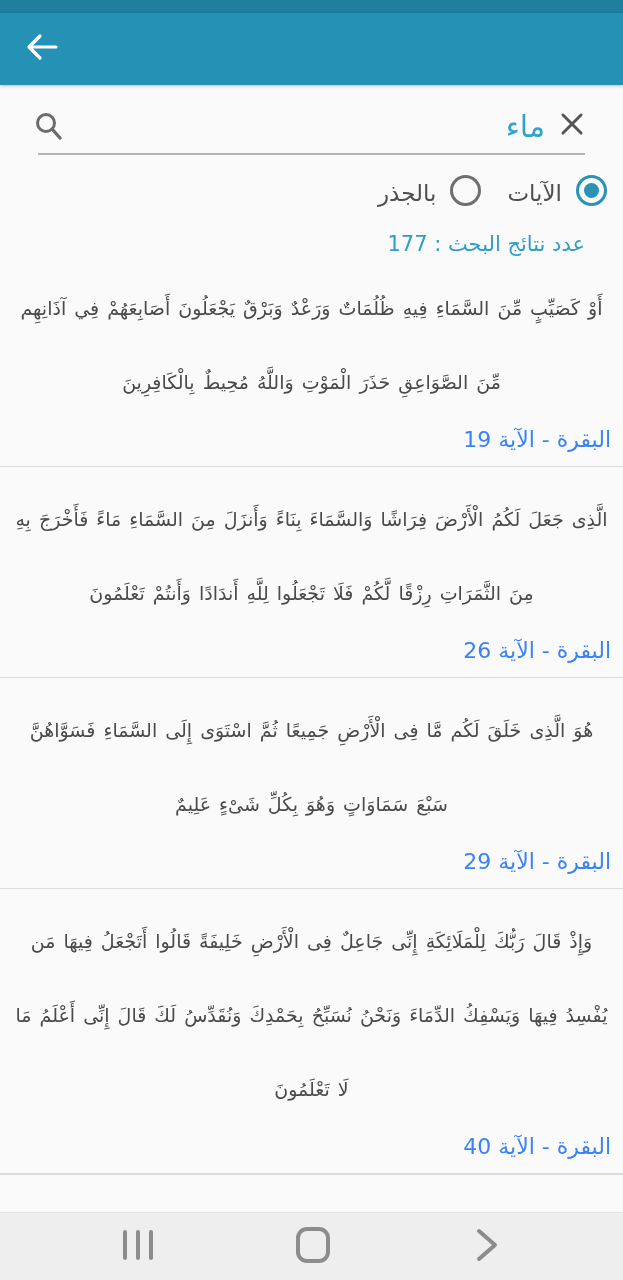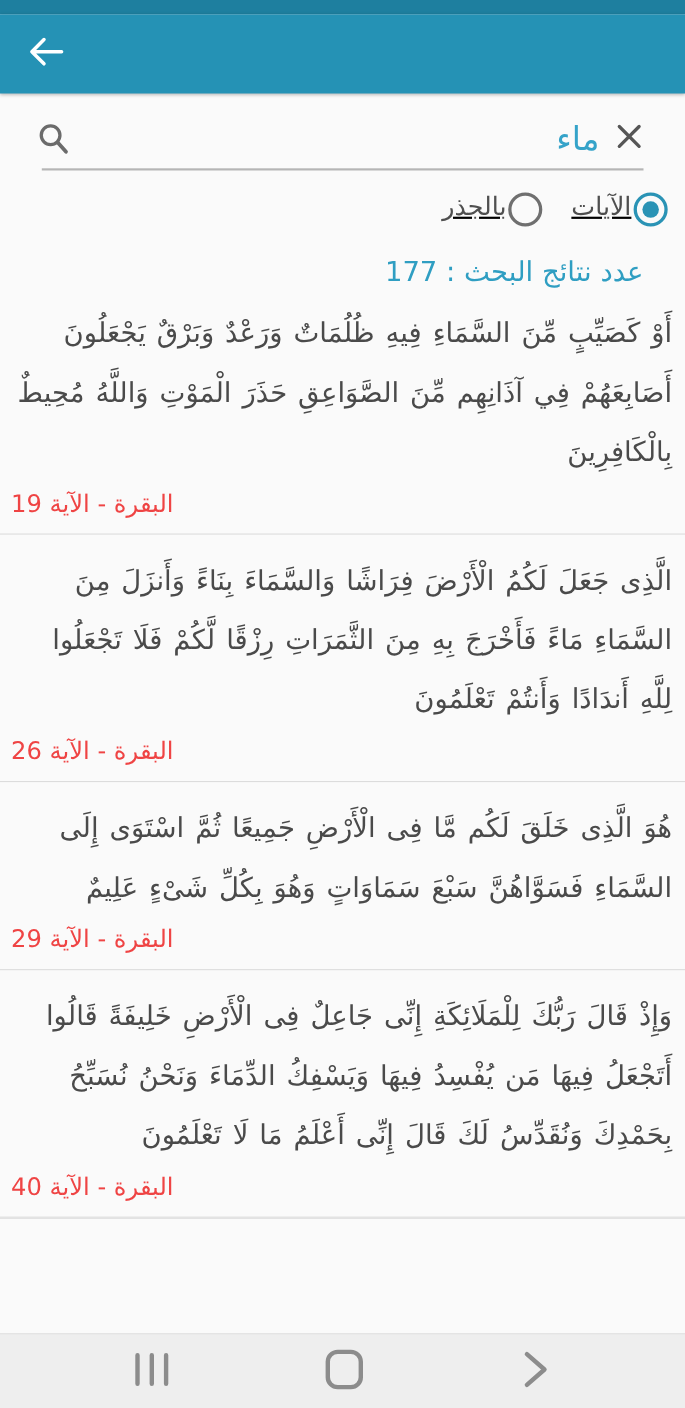--- a/index.html
+++ b/index.html
@@ -33,50 +33,50 @@
   }
   .clear-btn { width:34px; height:34px; flex:0 0 auto; display:flex; align-items:center; justify-content:center; cursor:pointer; }
   .search-underline { margin:6px 38px 0 38px; border-bottom:2px solid #b5b5b5; }
   
   .filter-row {
     direction:rtl;
     display:flex; align-items:center;
     padding:20px 16px 0 16px;
     gap:26px;
   }
-  .filter-option { display:flex; align-items:flex-start; gap:2px; cursor:pointer;text-decoration:underline; }
+  .filter-option { display:flex; align-items:flex-end; gap:14px; cursor:pointer; }
   .radio {
     width:31px; height:31px; border-radius:50%;
     border:3.5px solid #6f6f6f; background:transparent;
     display:flex; align-items:center; justify-content:center;
     flex:0 0 auto;
   }
   .radio.selected { border-color:#2a93b5; }
   .radio.selected::after {
     content:""; width:15px; height:15px; border-radius:50%;
     background:#2a93b5; display:block;
   }
   .filter-label { font-size:23px; color:#4f4f4f; }
   
   .results-count {
     direction:rtl; text-align:right;
     padding:26px 38px 0 38px;
-    color:#2f9ec2; font-size:25px;
+    color:#2f9ec2; font-size:21px;
   }
   .result-item { padding:15px 12px 0 12px; }
   .verse-text {
-    direction:rtl; text-align:right;
-    font-size:25px; line-height:54px; color:#4a4a4a;
+    direction:rtl; text-align:center;
+    font-size:19px; line-height:74px; color:#4a4a4a;
     word-spacing:2px;
   }
   .verse-ref {
-    direction:rtl; text-align:left;
+    direction:rtl; text-align:right;
     padding:8px 0 14px 0;
     margin-left:-2px;
-    color:#ef4444; font-size:22px;
+    color:#3b82f6; font-size:22px;
     cursor:pointer;
   }
   .divider { border-bottom:1px solid #dcdcdc; }
   
   .navbar {
     position:absolute; left:0; bottom:0; z-index:5;
     width:100%; height:68px;
     background:#eeeeee;
     border-top:1px solid #e2e2e2;
     display:flex; align-items:center; justify-content:space-between;

